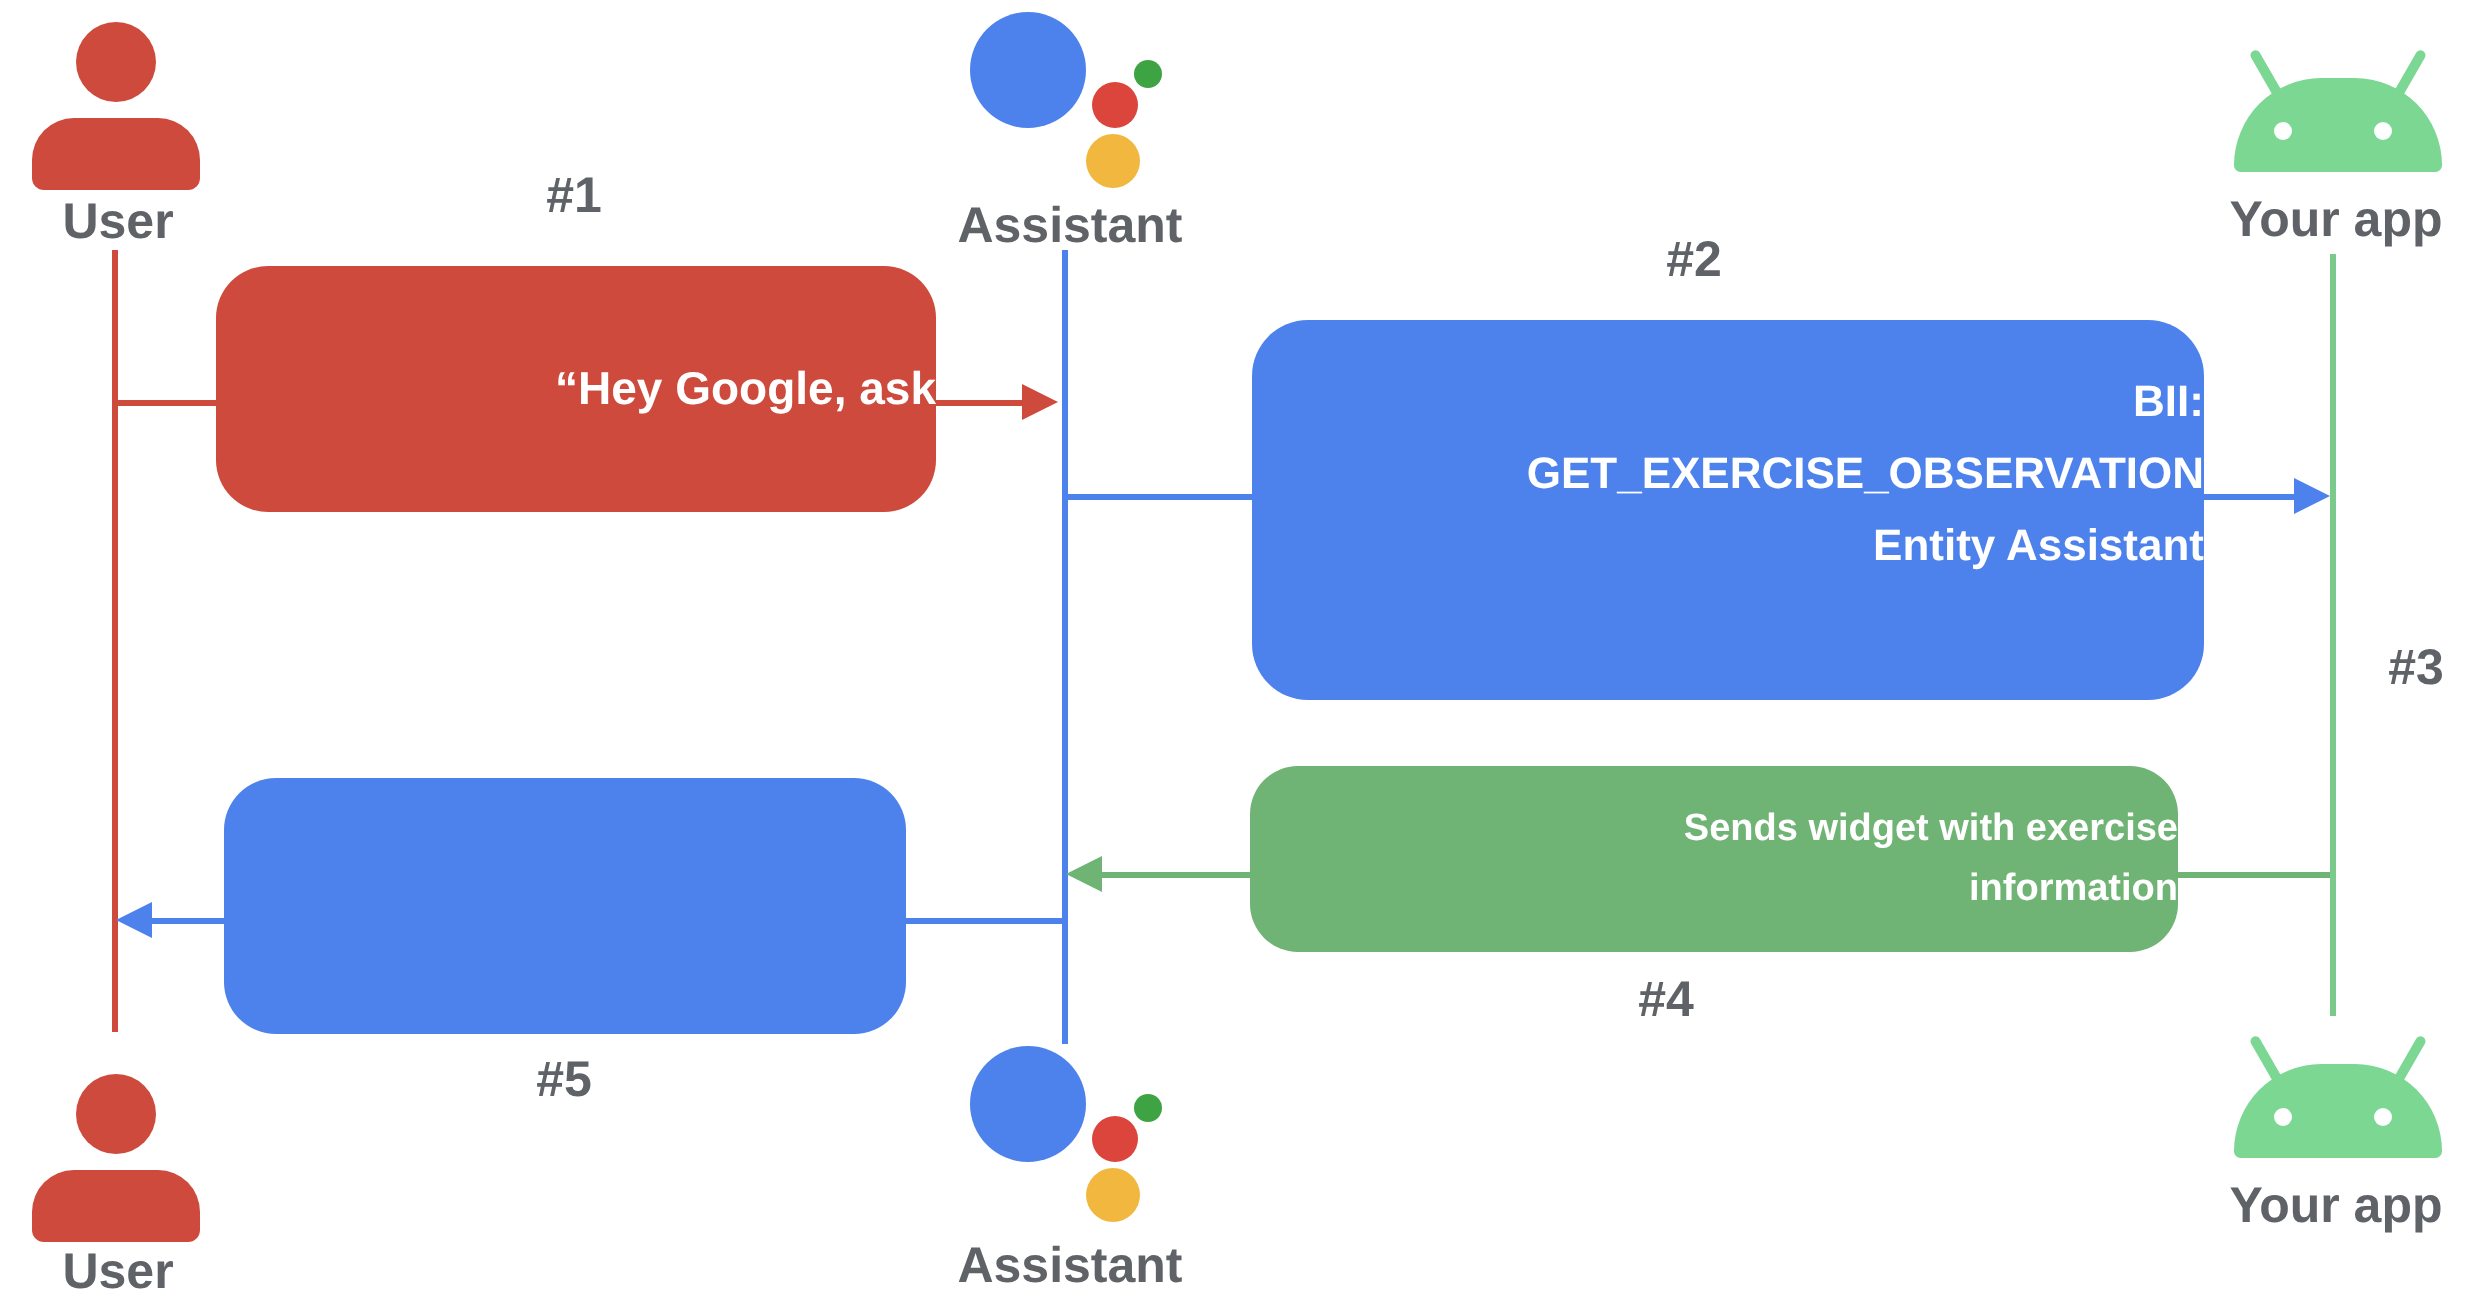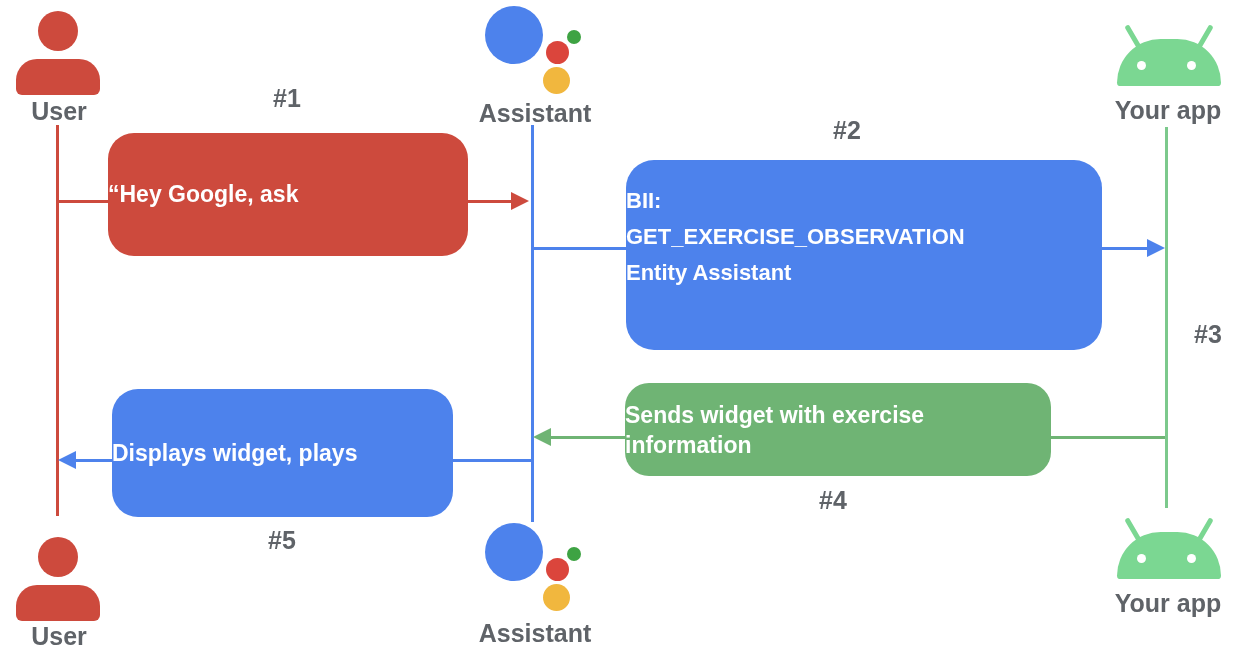--- a/index.html
+++ b/index.html
@@ -7,21 +7,21 @@
     position:relative;width:1244px;height:658px;background:#ffffff;overflow:hidden;
     font-family:"Liberation Sans", sans-serif;font-weight:bold;
     --red:#CD4A3D;--blue:#4D82EC;--greenbox:#6FB474;--droidgreen:#7BD792;
     --greenline:#7CC98C;--gray:#5F6368;
   }
   .lifeline{position:absolute;width:3px;z-index:1;}
   .msg-line{position:absolute;height:3px;z-index:2;}
   .arrow{position:absolute;width:0;height:0;z-index:4;}
   .msg-box{
     position:absolute;z-index:3;color:#ffffff;display:flex;flex-direction:column;
-    justify-content:center;align-items:flex-start;text-align:center;
+    justify-content:center;align-items:flex-end;text-align:center;
   }
   .msg-box div{white-space:nowrap;}
   .tag{position:absolute;z-index:5;width:100px;text-align:center;color:var(--gray);font-size:25px;}
   .actor-label{position:absolute;z-index:5;width:150px;text-align:center;color:var(--gray);font-size:25px;}
   
   .person{position:absolute;width:84px;height:84px;z-index:5;}
   .person-head{position:absolute;left:22px;top:0;width:40px;height:40px;border-radius:50%;background:var(--red);}
   .person-body{position:absolute;left:0;top:48px;width:84px;height:36px;border-radius:21px 21px 6px 6px;background:var(--red);}
   
   .alogo{position:absolute;width:100px;height:90px;z-index:5;}
@@ -63,27 +63,26 @@
   <div class="msg-box" style="left:108px;top:133px;width:360px;height:123px;border-radius:26px;background:var(--red);font-size:23px;line-height:31px;">
     <div>“Hey Google, ask</div>
   </div>
 
   <div class="msg-box" style="left:626px;top:160px;width:476px;height:190px;border-radius:28px;background:var(--blue);font-size:22px;line-height:36px;padding-bottom:36px;box-sizing:border-box;">
     <div>BII:</div>
     <div>GET_EXERCISE_OBSERVATION</div>
     <div>Entity Assistant</div>
   </div>
 
-  <div class="msg-box" style="left:625px;top:383px;width:426px;height:93px;border-radius:24px;background:var(--greenbox);font-size:23px;line-height:30px;">
+  <div class="msg-box" style="left:625px;top:383px;width:464px;height:93px;border-radius:24px;background:var(--greenbox);font-size:19px;line-height:30px;">
     <div>Sends widget with exercise</div>
     <div>information</div>
   </div>
 
   <div class="msg-box" style="left:112px;top:389px;width:341px;height:128px;border-radius:26px;background:var(--blue);font-size:23px;line-height:33px;">
-    <div>Displays widget, plays</div>
   </div>
 
   <div class="tag" style="left:237px;top:84px;">#1</div>
   <div class="tag" style="left:797px;top:116px;">#2</div>
   <div class="tag" style="left:1158px;top:320px;">#3</div>
   <div class="tag" style="left:783px;top:486px;">#4</div>
   <div class="tag" style="left:232px;top:526px;">#5</div>
 
   <div class="person" style="left:16px;top:11px;">
     <div class="person-head"></div>

